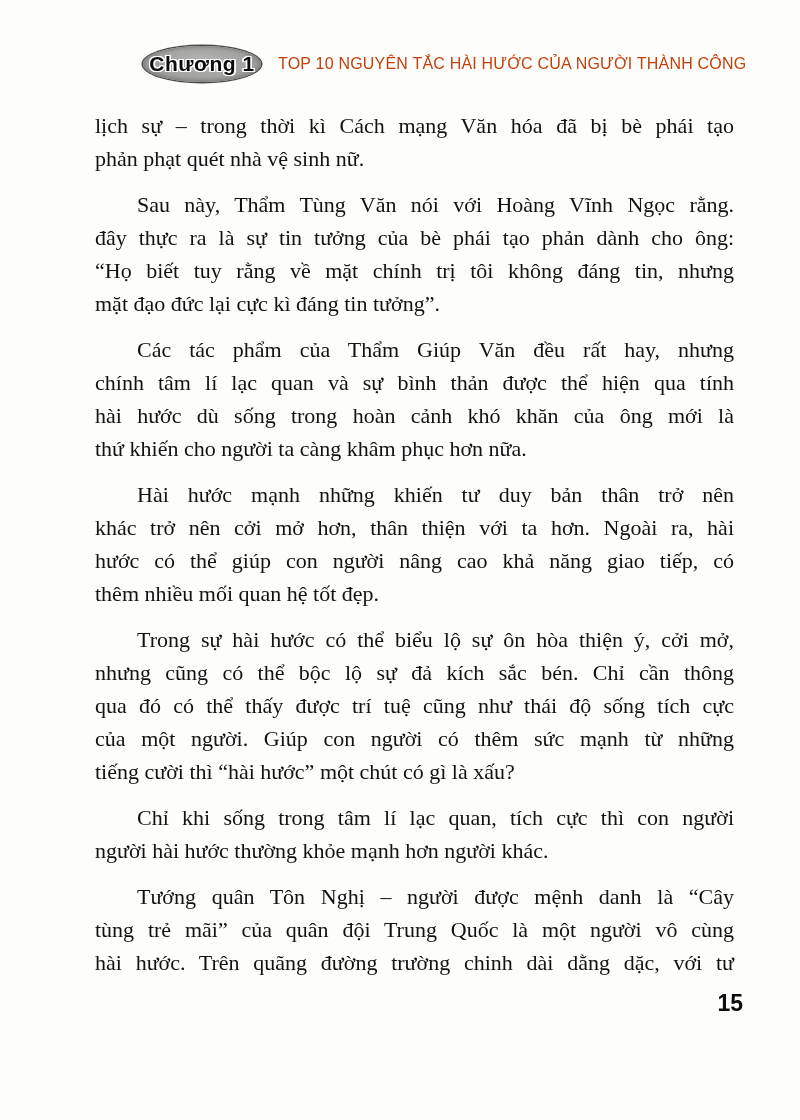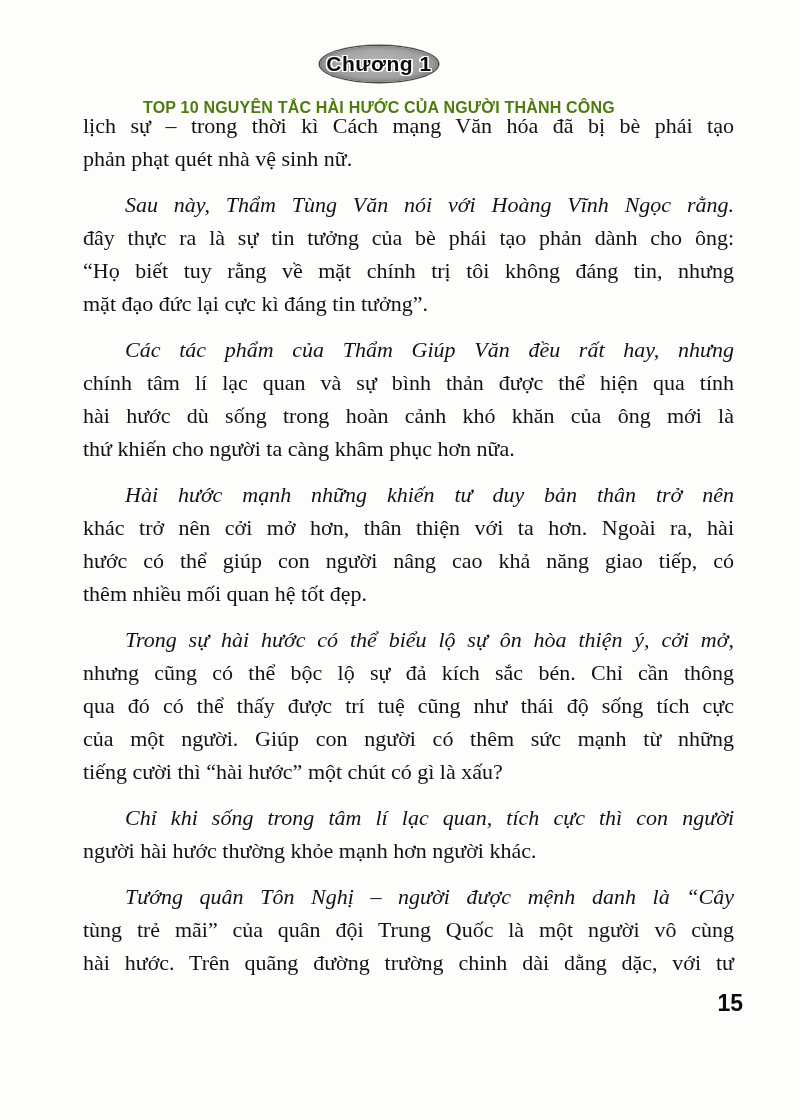--- a/index.html
+++ b/index.html
@@ -18,21 +18,20 @@
     color: #111;
   }
   
   .chapter-header {
     position: absolute;
     top: 46px;
     left: 143px;
     display: flex;
     align-items: center;
     gap: 17px;
-    flex-direction: column;
   }
   .chapter-badge {
     display: flex;
     align-items: center;
     justify-content: center;
     width: 118px;
     height: 36px;
     border-radius: 50%;
     background: radial-gradient(ellipse at 50% 45%, #b6b6b4 0%, #a2a2a0 55%, #8a8a88 85%, #767674 100%);
     box-shadow: 0 0 0 1.5px #4a4a48, inset 0 0 4px #6a6a68;
@@ -45,49 +44,48 @@
     letter-spacing: 0.5px;
     color: #0a0a0a;
     text-shadow:
       -1.4px -1.4px 0 #ffffff,  1.4px -1.4px 0 #ffffff,
       -1.4px  1.4px 0 #ffffff,  1.4px  1.4px 0 #ffffff,
       -1.4px  0    0 #ffffff,  1.4px  0    0 #ffffff,
        0   -1.4px 0 #ffffff,   0    1.4px 0 #ffffff;
   }
   .chapter-title {
     font-family: "Liberation Sans", "DejaVu Sans", sans-serif;
-    font-weight: 700;
+    font-weight: 400;
     font-size: 16px;
     letter-spacing: 0.2px;
-    color: #4d7c0f;
+    color: #c2410c;
     white-space: nowrap;
   }
   
   .body-text {
     position: absolute;
     top: 109px;
     left: 79px;
     width: 655px;
     font-family: "Liberation Serif", "DejaVu Serif", serif;
     font-size: 22px;
     line-height: 33px;
     color: #121212;
   }
-  .paragraph { margin: 0 0 13px 4px; }
+  .paragraph { margin: 0 0 13px 16px; }
   .paragraph:last-child { margin-bottom: 0; }
   .text-line {
     text-align: justify;
     text-align-last: justify;
   }
   .text-line.last {
     text-align-last: left;
   }
   .paragraph.indent .text-line:first-child {
     text-indent: 42px;
-    font-style: italic;
   }
   
   .page-number {
     position: absolute;
     top: 990px;
     right: 57px;
     font-family: "Liberation Sans", "DejaVu Sans", sans-serif;
     font-weight: 700;
     font-size: 23px;
     color: #0c0c0c;

